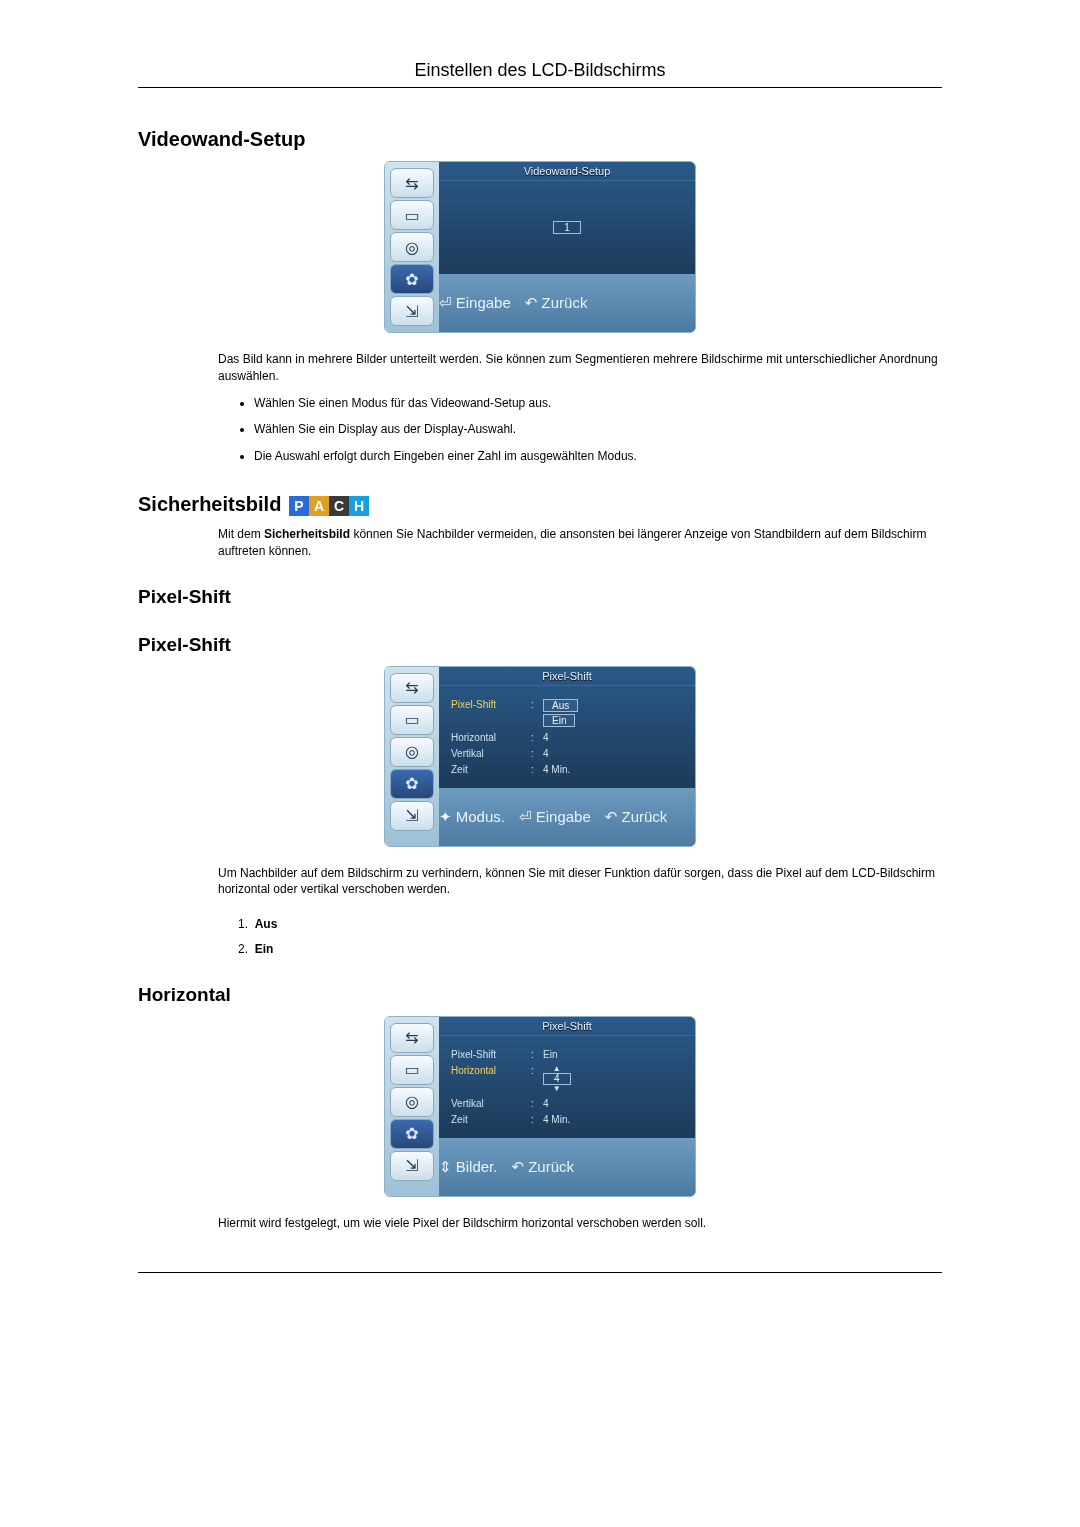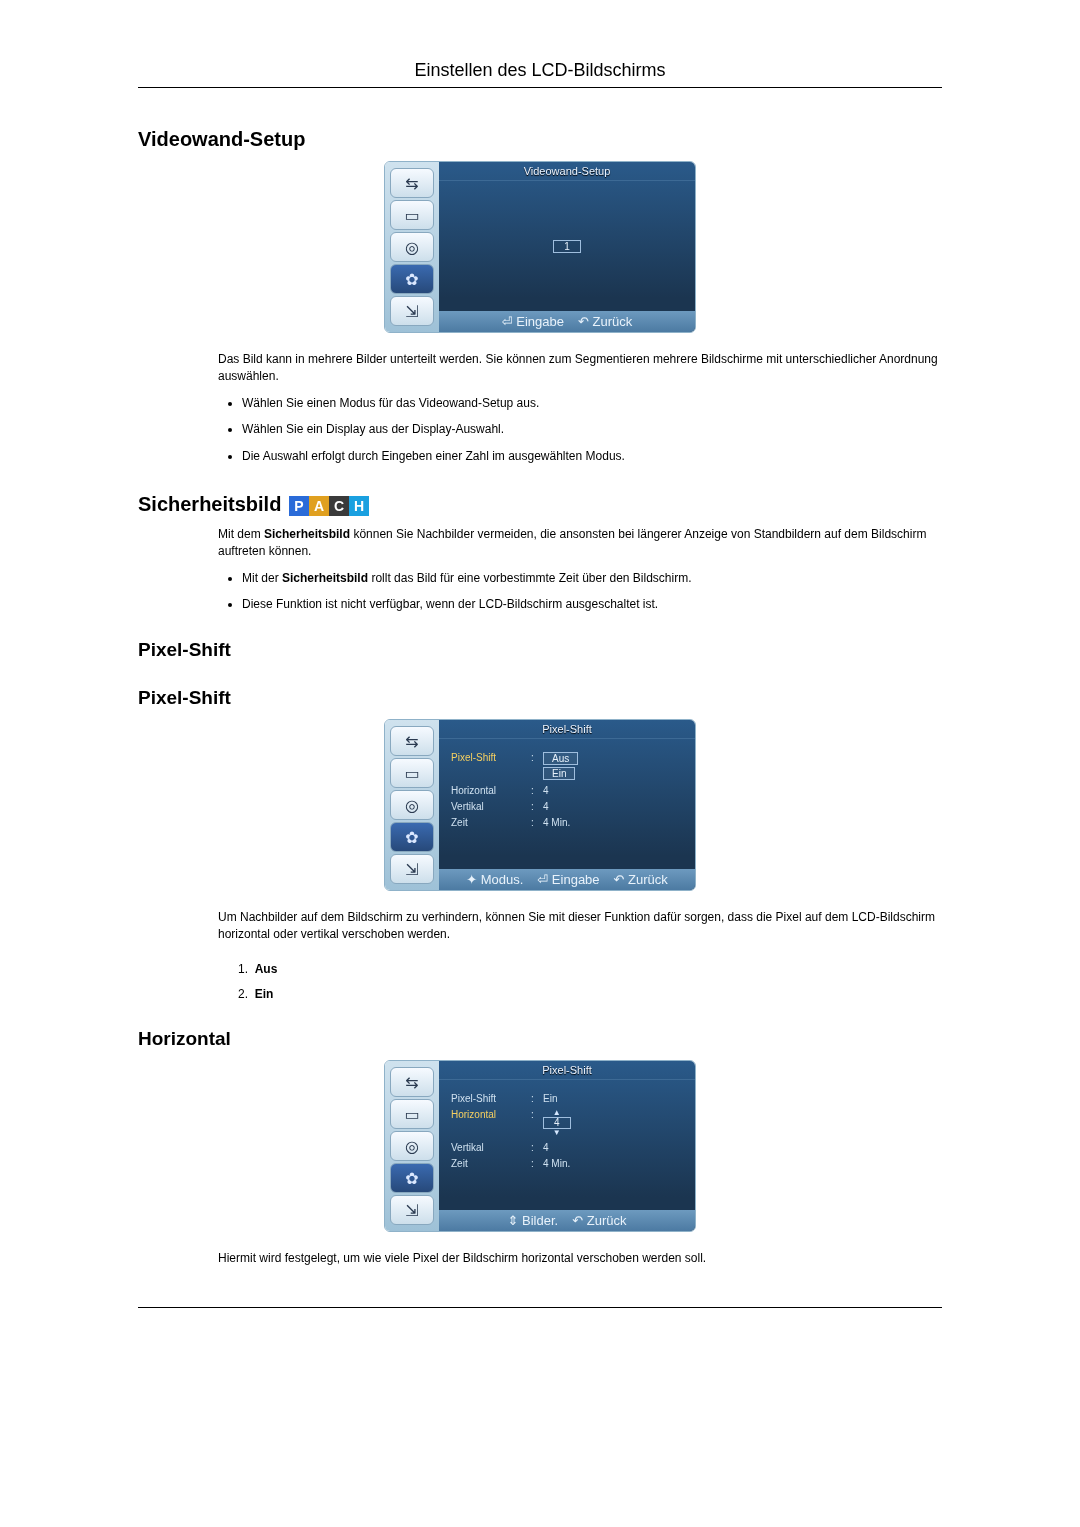--- a/index.html
+++ b/index.html
@@ -54,21 +54,21 @@
   .s-c { background:#3a3a3a; }
   .s-h { background:#1aa0e0; }
 
   .bodytext {
     margin-left: 80px;
     font-size: 12px;
     line-height: 1.4;
   }
   .bodytext p { margin: 10px 0; }
   .bodytext ul { margin: 6px 0 6px 20px; padding: 0; }
-  .bodytext ul li { margin: 10px 4px; list-style: disc; }
+  .bodytext ul li { margin: 10px 16px; list-style: disc; }
   .bodytext ol { margin: 18px 0 6px 20px; padding: 0; }
   .bodytext ol li { margin: 8px 0; }
   .bodytext b { font-weight: bold; }
 
   
   .osd {
     width: 310px;
     margin: 8px auto 18px auto;
     display: flex;
     border: 1px solid #8fb2c9;
@@ -146,25 +146,25 @@
     display:inline-flex;
     flex-direction:column;
     align-items:center;
     line-height: 1;
   }
   .osd-spin .arrow { color:#d6e8ff; font-size:8px; }
   .osd-center { display:flex; align-items:center; justify-content:center; flex:1; }
   .osd-footer {
     background: linear-gradient(#6d9abf,#4c7aa2);
     color: #e8f2fb;
-    font-size: 13px;
+    font-size: 15px;
     text-align: center;
-    padding: 3px 0;
-    display: flex;
-    justify-content: center;
+    padding: 20px 0;
+    display: flex;
+    justify-content: flex-start;
     gap: 14px;
   }
   .osd-footer span { white-space: nowrap; }
 
   .footer-rule {
     border-top: 1px solid #000;
     margin-top: 40px;
   }
 </style>
 </head>
@@ -212,26 +212,20 @@
       <span class="srcbadge s-a">A</span>
       <span class="srcbadge s-c">C</span>
       <span class="srcbadge s-h">H</span>
     </span>
   </h2>
 
   <div class="bodytext">
     <p>
       <span>Mit dem </span><b>Sicherheitsbild</b><span> können Sie Nachbilder vermeiden, die ansonsten bei längerer Anzeige von Standbildern auf dem Bildschirm auftreten können.</span>
     </p>
-    <ul>
-      <li>
-        <span>Mit der </span><b>Sicherheitsbild</b><span> rollt das Bild für eine vorbestimmte Zeit über den Bildschirm.</span>
-      </li>
-      <li>Diese Funktion ist nicht verfügbar, wenn der LCD-Bildschirm ausgeschaltet ist.</li>
-    </ul>
   </div>
 
   <h3 class="sub">Pixel-Shift</h3>
   <h3 class="sub">Pixel-Shift</h3>
 
   <div class="osd">
     <div class="osd-sidebar">
       <div class="osd-sidebtn">⇆</div>
       <div class="osd-sidebtn">▭</div>
       <div class="osd-sidebtn">◎</div>

